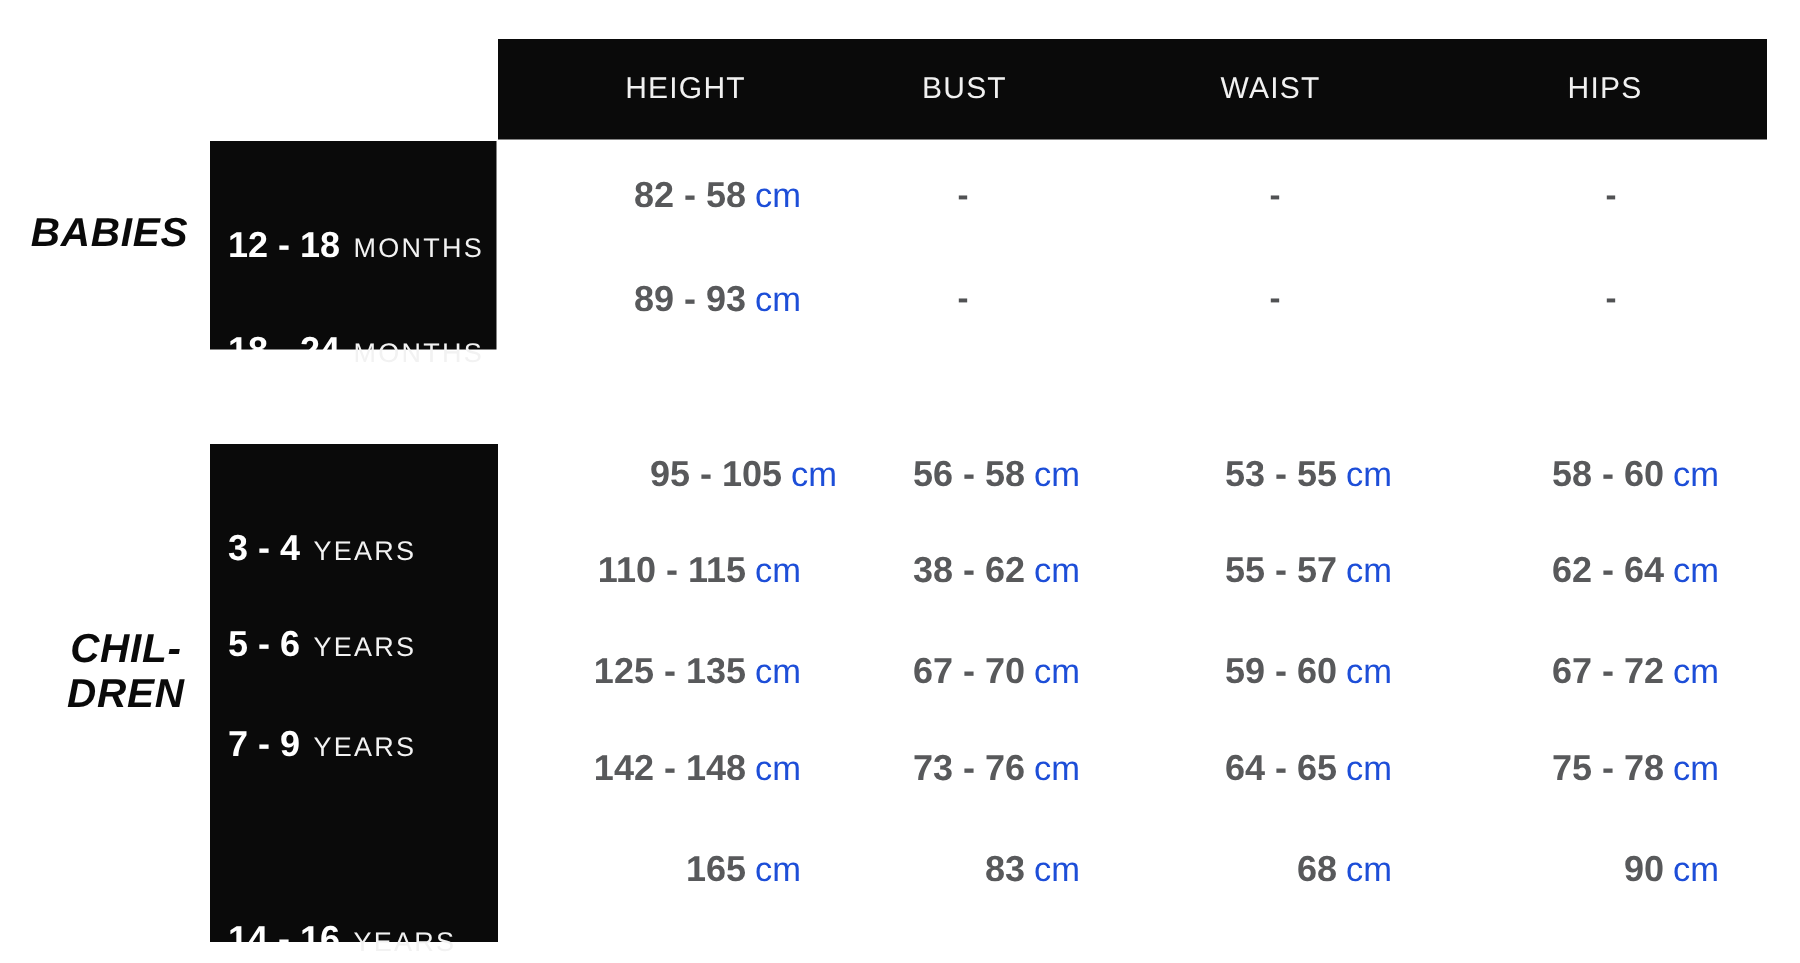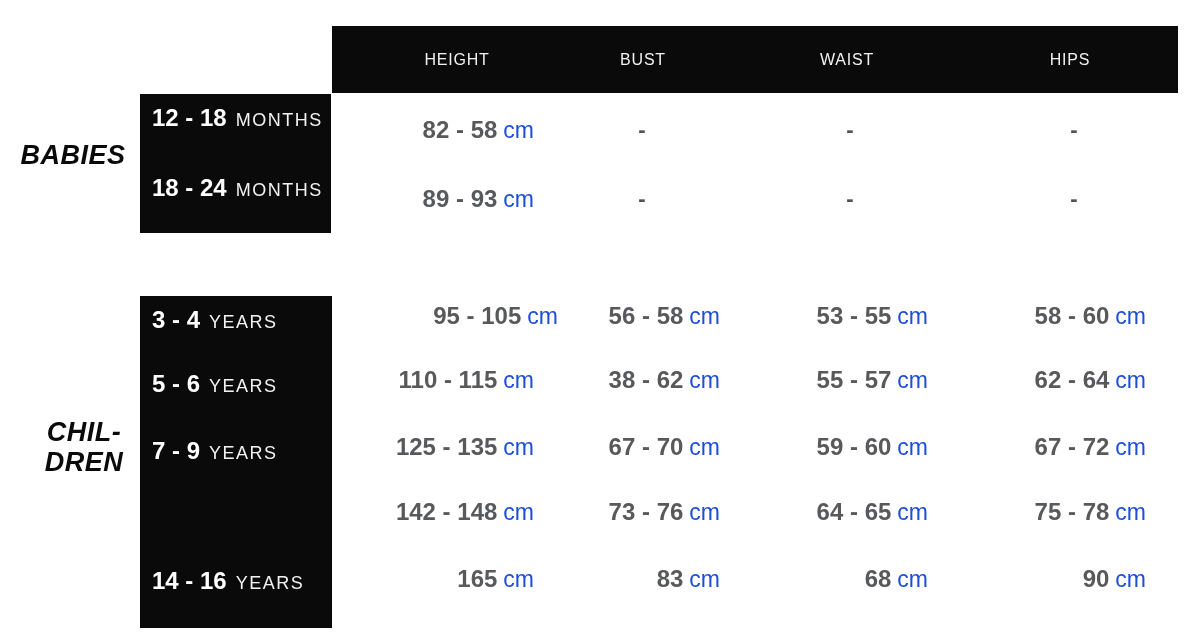--- a/index.html
+++ b/index.html
@@ -19,35 +19,36 @@
     position: absolute;
     left: 332px; top: 26px;
     width: 846px; height: 67px;
     background: #0a0a0a;
   }
   .hcol {
     position: absolute;
     top: 50%;
     transform: translate(-50%, -50%);
     color: #f1f1f1;
-    font-size: 16px;
+    font-size: 20px;
     letter-spacing: 0.8px;
     white-space: nowrap;
   }
 
   
   .group-box { position: absolute; background: #0a0a0a; }
   .babies-box   { left: 140px; top: 94px;  width: 191px; height: 139px; }
   .children-box { left: 140px; top: 296px; width: 192px; height: 332px; }
 
   .age-row {
     position: absolute;
     left: 12px;
     white-space: nowrap;
     line-height: 28px;
+    margin-top: 46px;
   }
   .age-bold { color: #ffffff; font-weight: bold; font-size: 24px; }
   .age-unit { color: #f2f2f2; font-size: 18px; letter-spacing: 1.5px; margin-left: 9px; }
 
   
   .side-label {
     position: absolute;
     color: #0a0a0a;
     font-weight: bold;
     font-style: italic;

